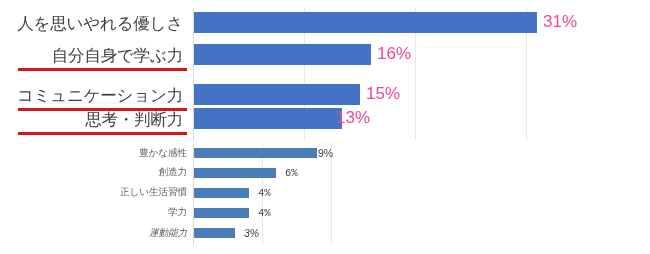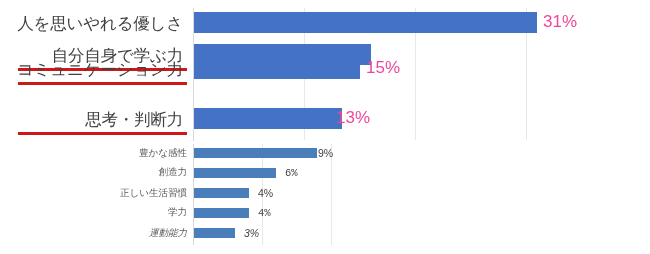--- a/index.html
+++ b/index.html
@@ -137,23 +137,24 @@
     <div class="row-upper" style="top:11px;">
       <div class="label-upper">人を思いやれる優しさ</div>
       <div class="bar-upper" style="width:343px;"></div>
       <div class="val-upper" style="left:543px;">31%</div>
     </div>
 
     <div class="row-upper" style="top:43px;">
       <div class="label-upper">自分自身で学ぶ力</div>
       <div class="underline-upper" style="top:25px;"></div>
       <div class="bar-upper" style="width:177px;"></div>
-    </div>
-
-    <div class="row-upper" style="top:57px;">
+      <div class="val-upper" style="left:377px;">16%</div>
+    </div>
+
+    <div class="row-upper" style="top:83px;">
       <div class="label-upper">コミュニケーション力</div>
       <div class="underline-upper" style="top:25px;"></div>
       <div class="bar-upper" style="width:166px;"></div>
       <div class="val-upper" style="left:366px;">15%</div>
     </div>
 
     <div class="row-upper" style="top:107px;">
       <div class="label-upper">思考・判断力</div>
       <div class="underline-upper" style="top:25px;"></div>
       <div class="bar-upper" style="width:148px;"></div>
@@ -173,21 +174,21 @@
       <div class="bar-lower" style="width:123px;"></div>
       <div class="val-lower" style="left:318px;">9%</div>
     </div>
 
     <div class="row-lower" style="top:25px;font-family:Liberation Mono, monospace;">
       <div class="label-lower">創造力</div>
       <div class="bar-lower" style="width:82px;"></div>
       <div class="val-lower" style="left:285px;">6%</div>
     </div>
 
-    <div class="row-lower" style="top:45px;">
+    <div class="row-lower" style="top:45px;font-family:Liberation Mono, monospace;">
       <div class="label-lower">正しい生活習慣</div>
       <div class="bar-lower" style="width:55px;"></div>
       <div class="val-lower" style="left:258px;">4%</div>
     </div>
 
     <div class="row-lower" style="top:65px;font-family:Liberation Mono, monospace;">
       <div class="label-lower">学力</div>
       <div class="bar-lower" style="width:55px;"></div>
       <div class="val-lower" style="left:258px;">4%</div>
     </div>

